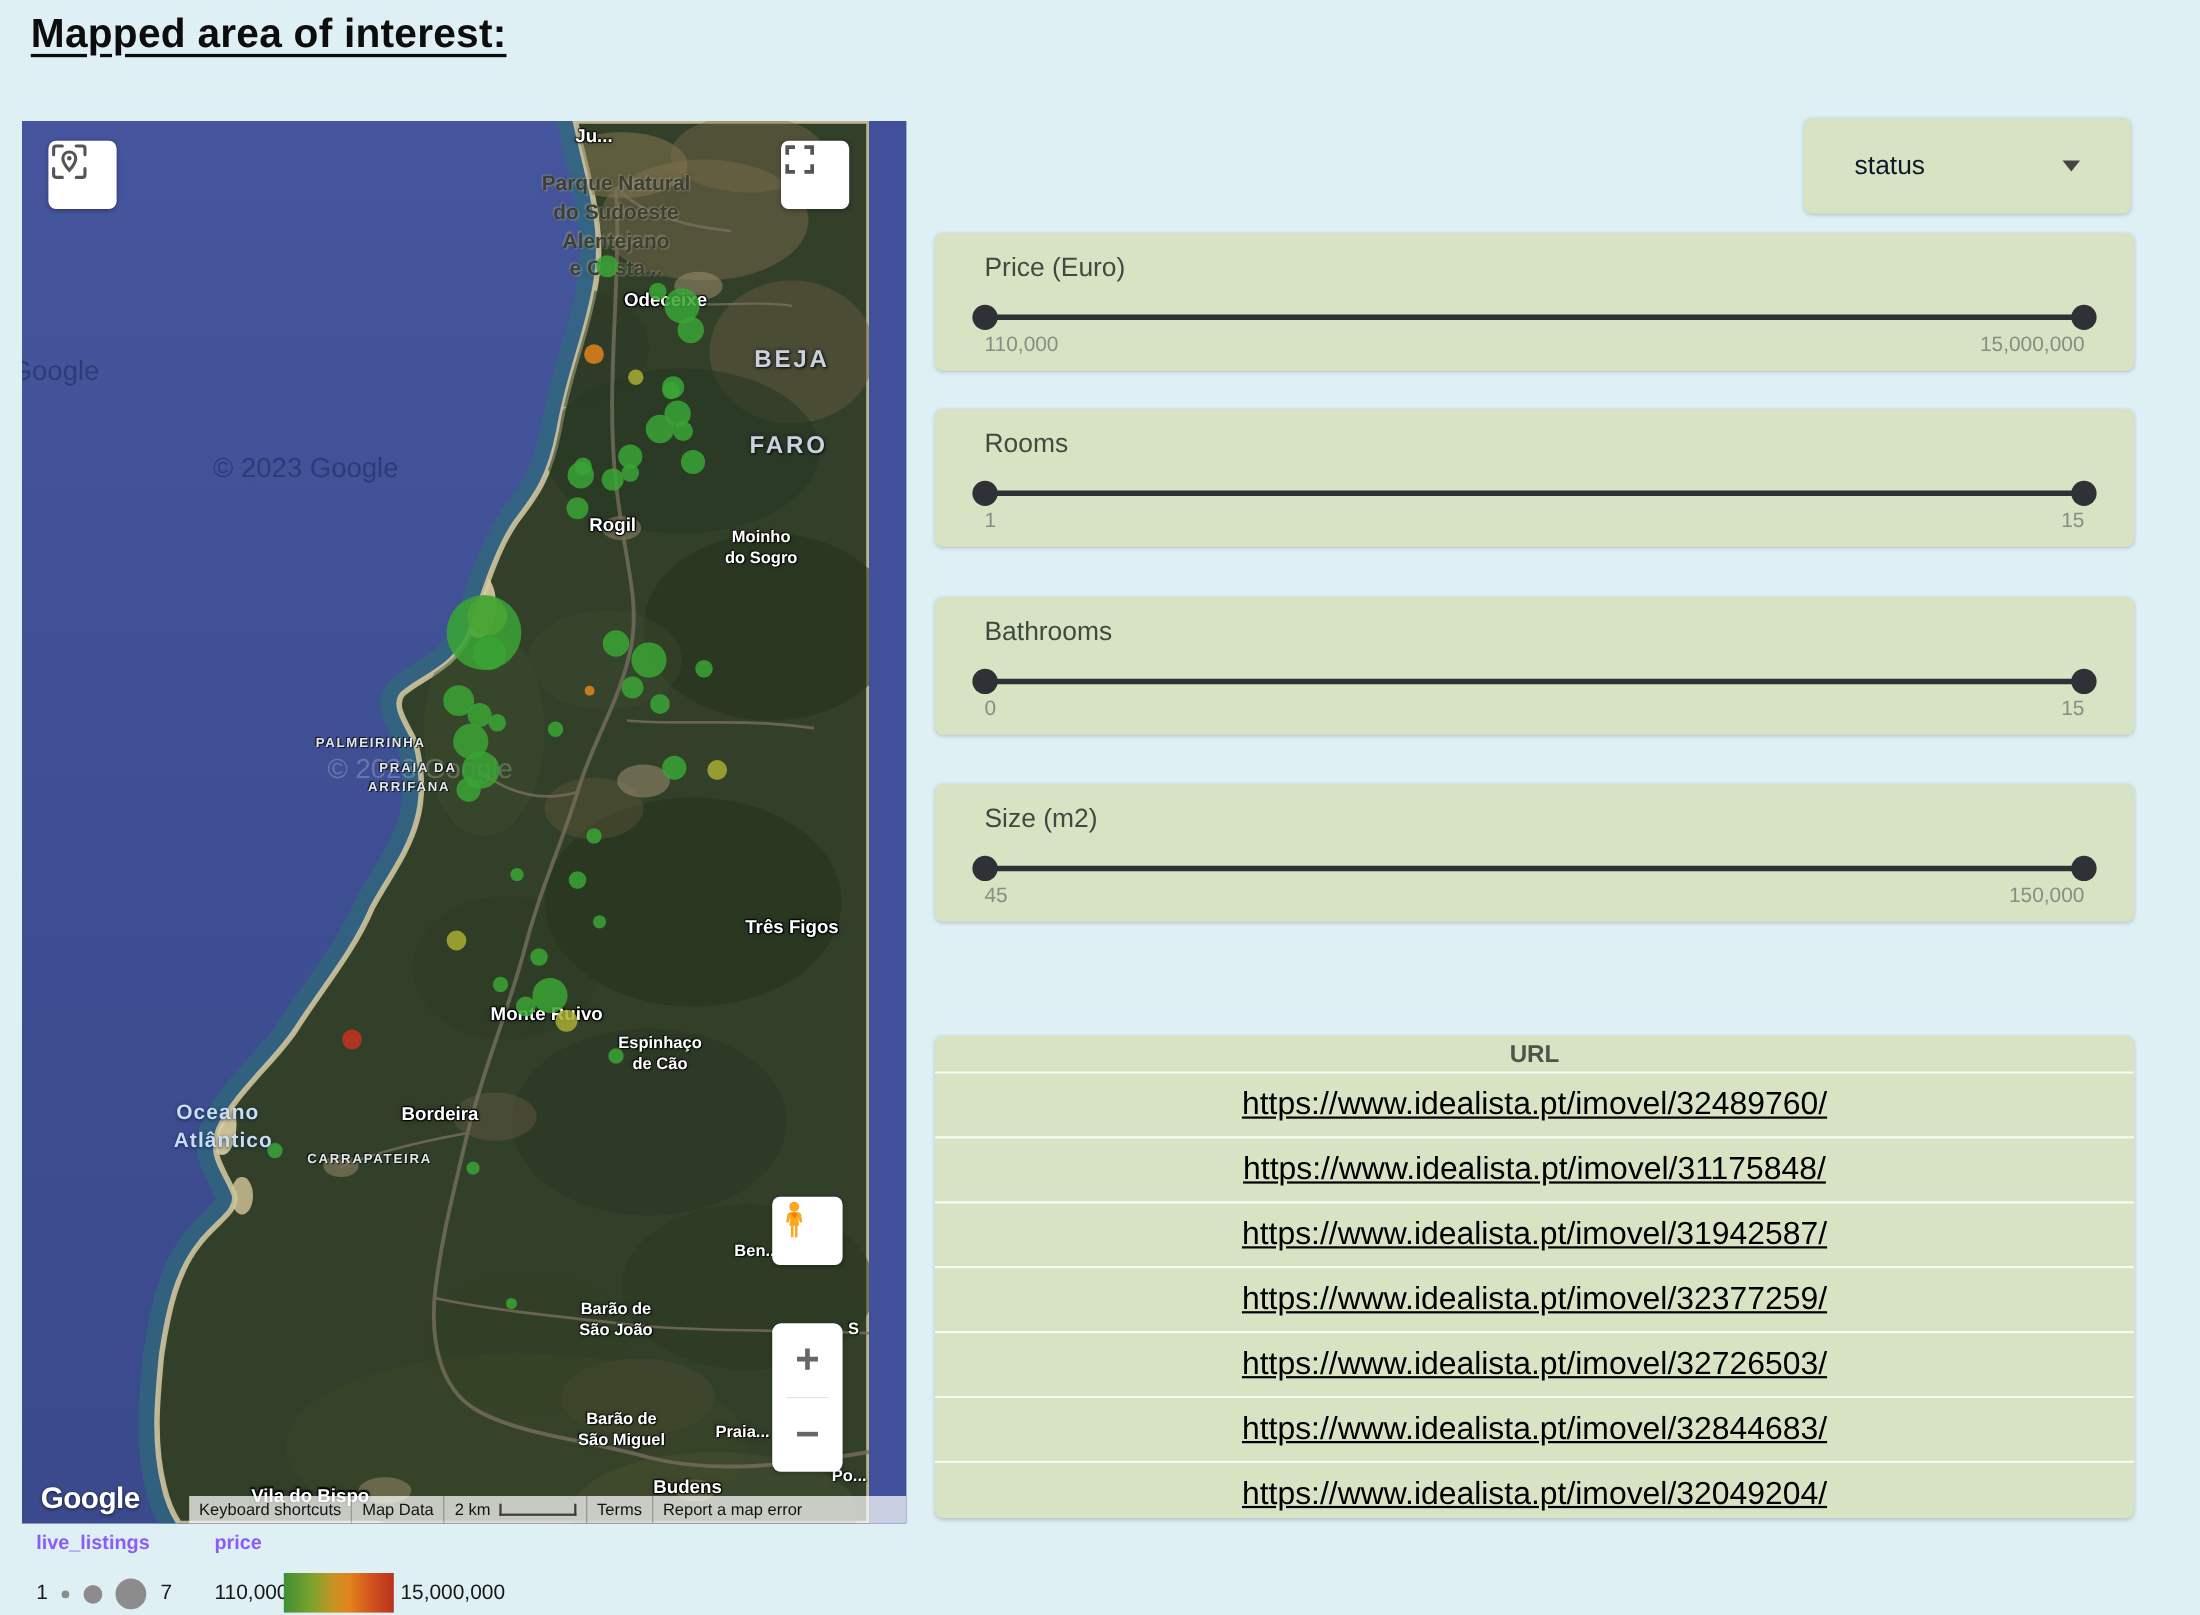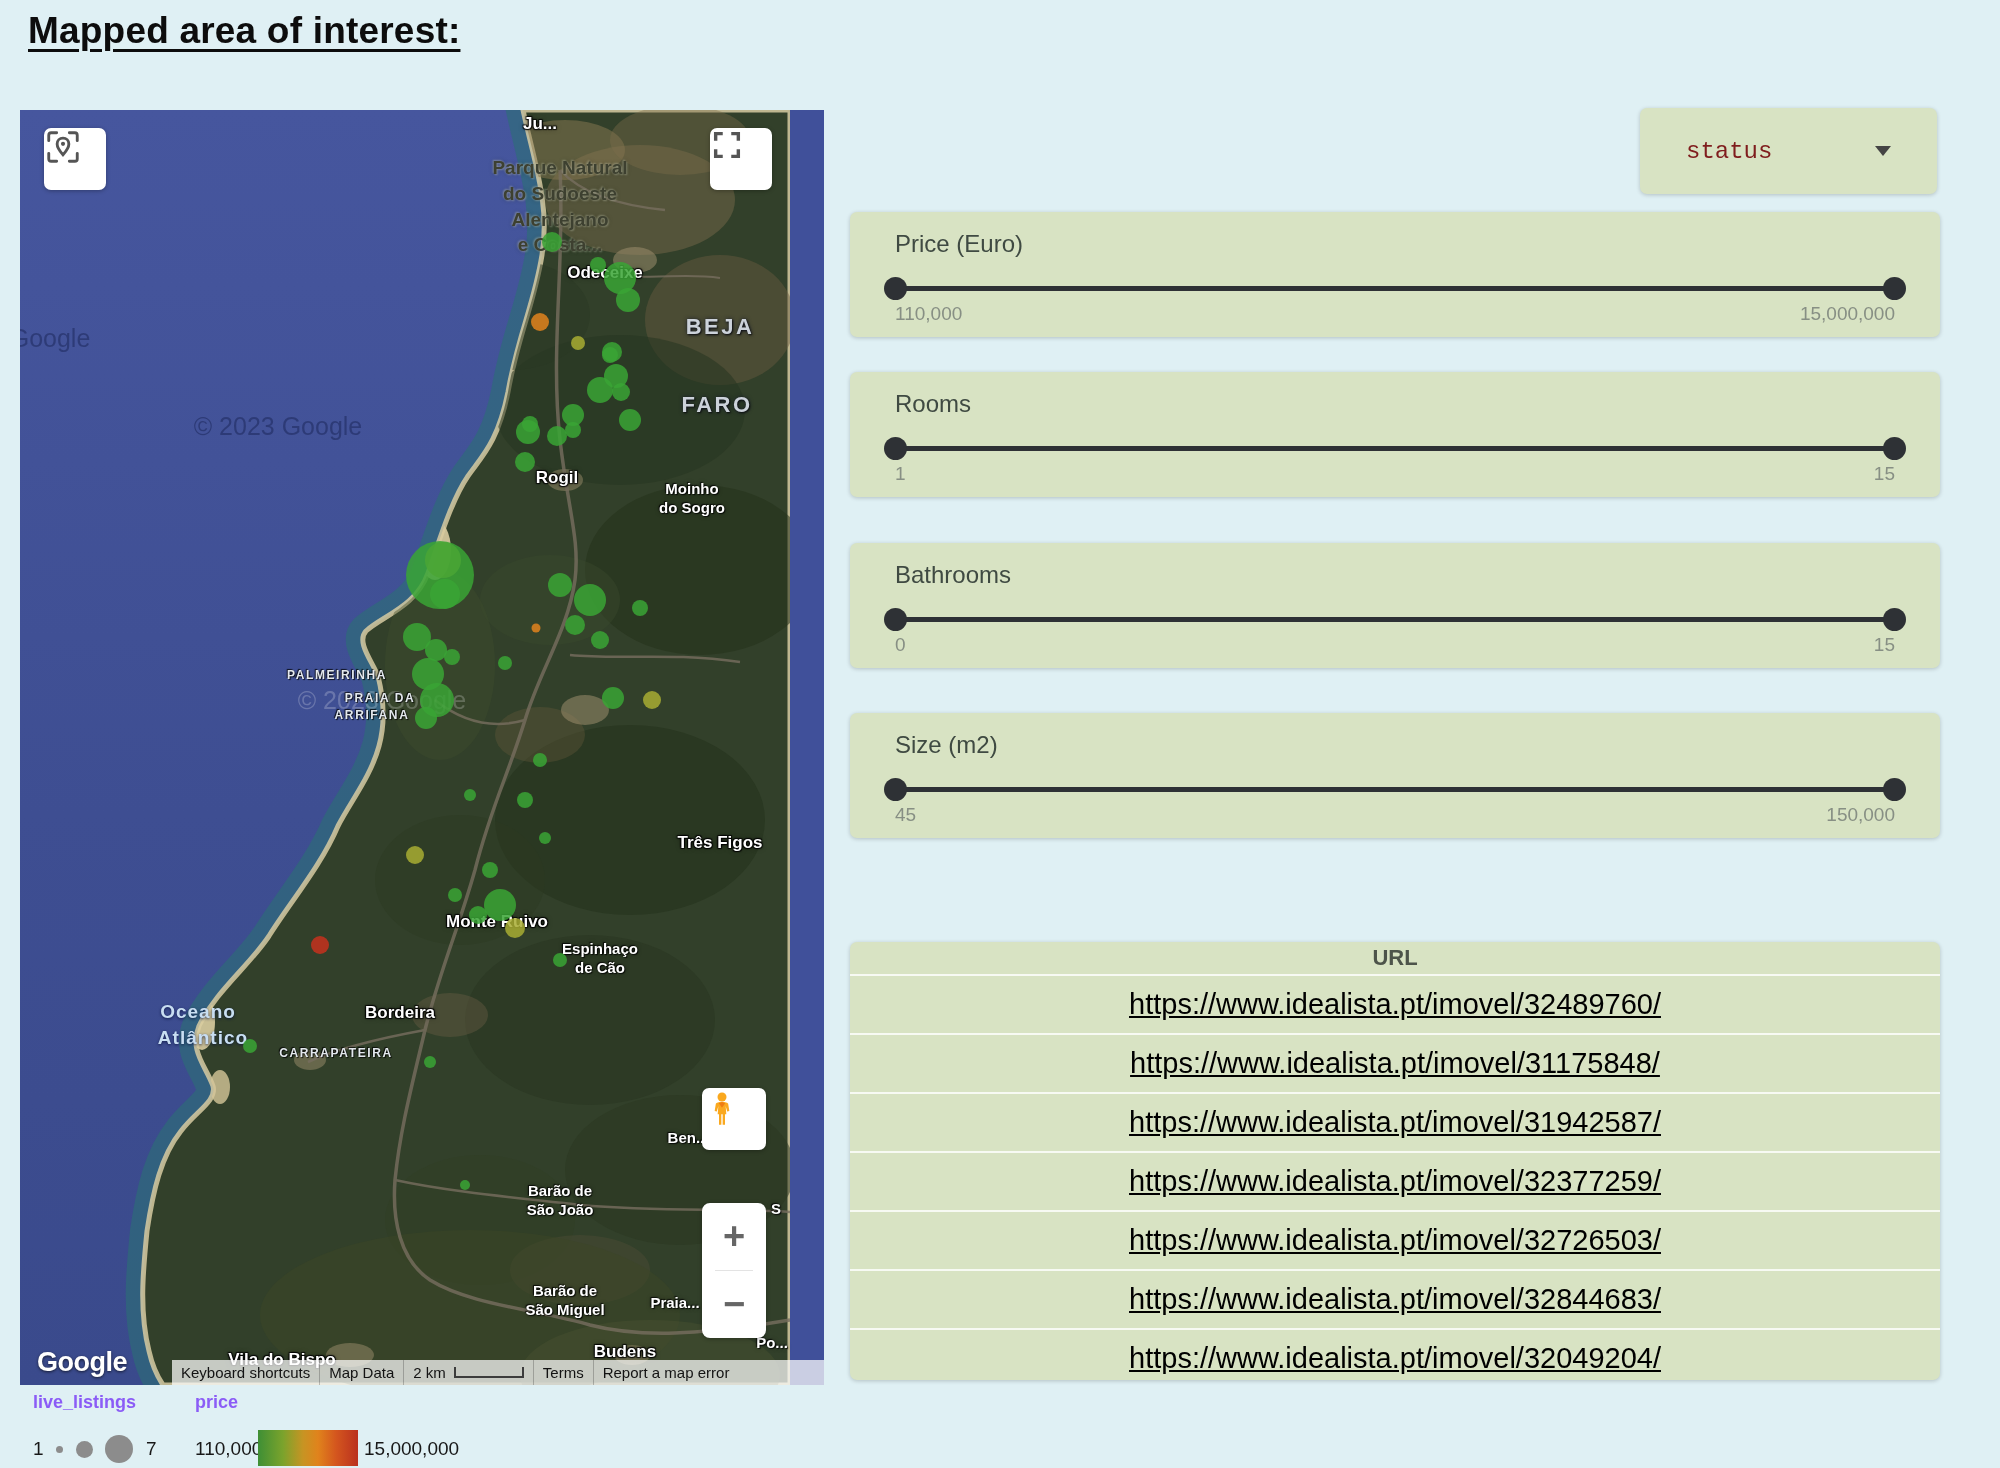--- a/index.html
+++ b/index.html
@@ -45,21 +45,21 @@
   .attr-seg:first-child{border-left:none;}
   .attr-seg:last-child{flex:1;}
   #scalebar{display:inline-block;width:66px;height:9px;border:2px solid #3c3c3c;border-top:none;margin-left:8px;}
   #google-logo{position:absolute;left:17px;bottom:7px;z-index:6;font-size:27px;font-weight:700;color:#fff;
     letter-spacing:-.5px;text-shadow:0 1px 3px rgba(0,0,0,.65);}
 
   
   .card{position:absolute;background:#d8e3c3;border-radius:7px;box-shadow:0 1px 4px rgba(0,0,0,.2);}
   #status-select{left:1640px;top:108px;width:297px;height:86px;display:flex;align-items:center;
     justify-content:space-between;padding:0 46px;box-sizing:border-box;cursor:pointer;}
-  #status-select .sel-label{font-size:24px;color:#7f1d1d;font-family:Liberation Mono, monospace;}
+  #status-select .sel-label{font-size:24px;color:#0f172a;}
   .caret{width:0;height:0;border-left:8px solid transparent;border-right:8px solid transparent;
     border-top:10px solid #444;}
 
   .slider-card{left:850px;width:1090px;height:125px;}
   .slider-title{position:absolute;left:45px;top:18px;font-size:24px;color:#3f4a42;}
   .track{position:absolute;left:45px;right:45px;top:74px;height:5px;background:#2e3135;border-radius:3px;}
   .handle{position:absolute;top:65px;width:23px;height:23px;border-radius:50%;background:#2e3135;cursor:pointer;}
   .handle.left{left:34px;}
   .handle.right{right:34px;}
   .minmax{position:absolute;left:45px;right:45px;bottom:12px;display:flex;justify-content:space-between;

